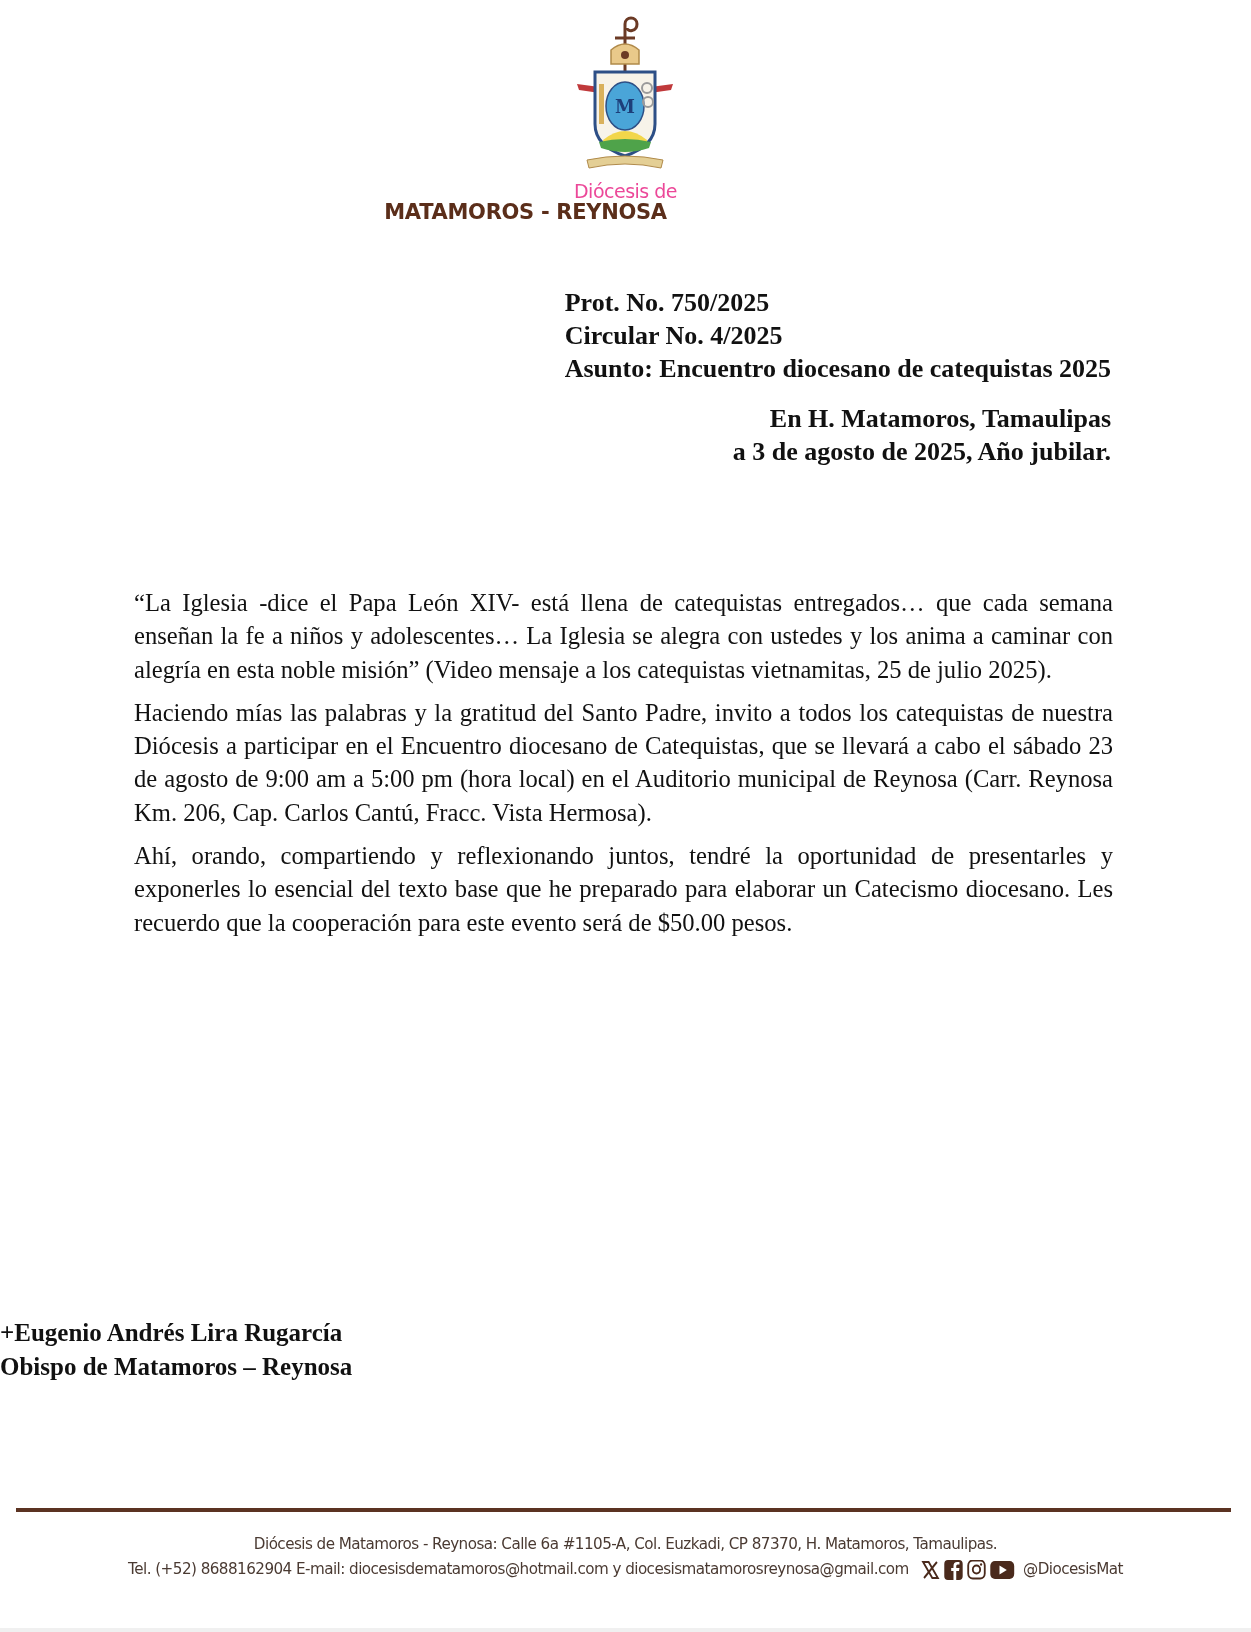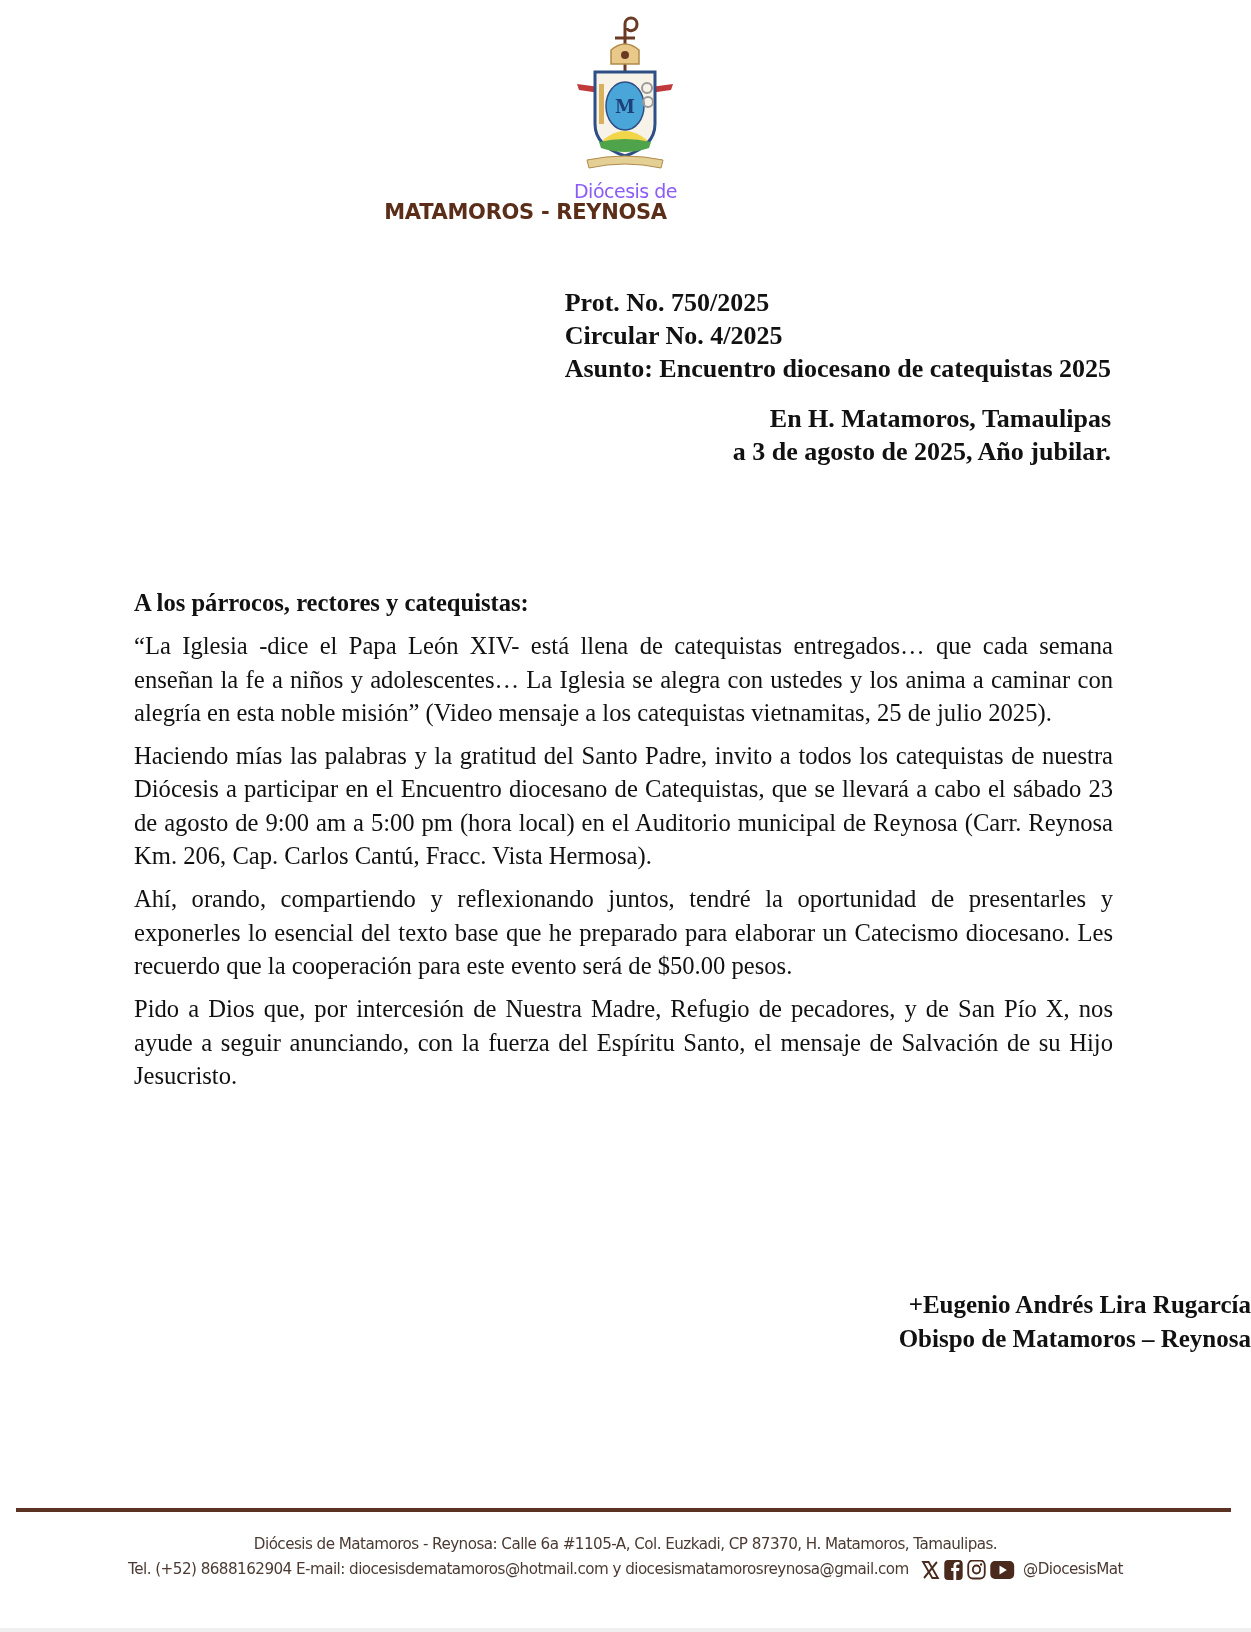--- a/index.html
+++ b/index.html
@@ -1,35 +1,35 @@
 <!DOCTYPE html>
 <html><head>
   <meta charset="utf-8">
   <style>
     html, body { margin:0; padding:0; background:#ffffff; }
     body { width:1251px; height:1632px; position:relative; overflow:hidden; font-family:"Liberation Serif", "DejaVu Serif", serif; color:#111; }
     .crest { position:absolute; left:565px; top:14px; width:120px; height:160px; }
     .brand-small { position:absolute; top:180px; left:0; width:1251px; text-align:center;
-      font-family:"DejaVu Sans", "Liberation Sans", sans-serif; font-size:19px; color:#8b5cf6; letter-spacing:-0.5px; }
+      font-family:"DejaVu Sans", "Liberation Sans", sans-serif; font-size:19px; color:#ec4899; letter-spacing:-0.5px; }
     .brand-big { position:absolute; top:200px; left:0; width:1051px; text-align:center;
       font-family:"DejaVu Sans", "Liberation Sans", sans-serif; font-weight:bold; font-size:21px; color:#5b2e1a; letter-spacing:-0.3px; }
 
     
     .meta { position:absolute; right:140px; top:286px; text-align:left; font-weight:bold; font-size:26px; line-height:33px; }
     .meta .line { display:block; white-space:nowrap; }
     .place { position:absolute; right:140px; top:402px; text-align:right; font-weight:bold; font-size:26px; line-height:33px; }
     .place .line { display:block; white-space:nowrap;margin-left:16px; }
 
     
     .body { position:absolute; left:134px; width:979px; top:586px; font-size:24.6px; line-height:33.3px; }
     .salutation { font-weight:bold; margin:0 0 10px 0; }
     .para { margin:0 0 10px 0; text-align:justify; }
 
     
-    .signature { position:absolute; left:0; width:1251px; top:1288px; text-align:right; font-weight:bold; font-size:25px; line-height:34px; }
+    .signature { position:absolute; left:0; width:1251px; top:1316px; text-align:left; font-weight:bold; font-size:25px; line-height:34px; }
     .signature .line { display:block; }
 
     
     .footer-rule { position:absolute; left:16px; top:1508px; width:1215px; height:4px; background:#5b3322; }
     .footer-line1 { position:absolute; left:0; width:1251px; top:1534px; text-align:center;
       font-family:"DejaVu Sans", "Liberation Sans", sans-serif; font-size:16.5px; color:#4a3a32; letter-spacing:-0.6px; transform:scaleX(0.92); transform-origin:center; }
     .footer-line2 { position:absolute; left:0; width:1251px; top:1559px; text-align:center; white-space:nowrap;
       font-family:"DejaVu Sans", "Liberation Sans", sans-serif; font-size:16.5px; color:#4a3a32; letter-spacing:-0.6px; transform:scaleX(0.92); transform-origin:center; }
     .social { display:inline-flex; align-items:center; gap:3px; vertical-align:middle; margin:0 4px 0 8px; }
     .sicon { display:inline-block; width:22px; height:20px; vertical-align:middle; }
@@ -71,25 +71,23 @@
   <span class="line">Circular No. 4/2025</span>
   <span class="line">Asunto: Encuentro diocesano de catequistas 2025</span>
 </div>
 
 <div class="place">
   <span class="line">En H. Matamoros, Tamaulipas</span>
   <span class="line">a 3 de agosto de 2025, Año jubilar.</span>
 </div>
 
 <div class="body">
-  <p class="salutation">A los párrocos, rectores y catequistas:</p>
   <p class="para">“La Iglesia -dice el Papa León XIV- está llena de catequistas entregados… que cada semana enseñan la fe a niños y adolescentes… La Iglesia se alegra con ustedes y los anima a caminar con alegría en esta noble misión” (Video mensaje a los catequistas vietnamitas, 25 de julio 2025).</p>
   <p class="para">Haciendo mías las palabras y la gratitud del Santo Padre, invito a todos los catequistas de nuestra Diócesis a participar en el Encuentro diocesano de Catequistas, que se llevará a cabo el sábado 23 de agosto de 9:00 am a 5:00 pm (hora local) en el Auditorio municipal de Reynosa (Carr. Reynosa Km. 206, Cap. Carlos Cantú, Fracc. Vista Hermosa).</p>
   <p class="para">Ahí, orando, compartiendo y reflexionando juntos, tendré la oportunidad de presentarles y exponerles lo esencial del texto base que he preparado para elaborar un Catecismo diocesano. Les recuerdo que la cooperación para este evento será de $50.00 pesos.</p>
-  <p class="para">Pido a Dios que, por intercesión de Nuestra Madre, Refugio de pecadores, y de San Pío X, nos ayude a seguir anunciando, con la fuerza del Espíritu Santo, el mensaje de Salvación de su Hijo Jesucristo.</p>
 </div>
 
 <div class="signature">
   <span class="line">+Eugenio Andrés Lira Rugarcía</span>
   <span class="line">Obispo de Matamoros – Reynosa</span>
 </div>
 
 <div class="footer-rule"></div>
 <div class="footer-line1">Diócesis de Matamoros - Reynosa: Calle 6a #1105-A, Col. Euzkadi, CP 87370, H. Matamoros, Tamaulipas.</div>
 <div class="footer-line2">

